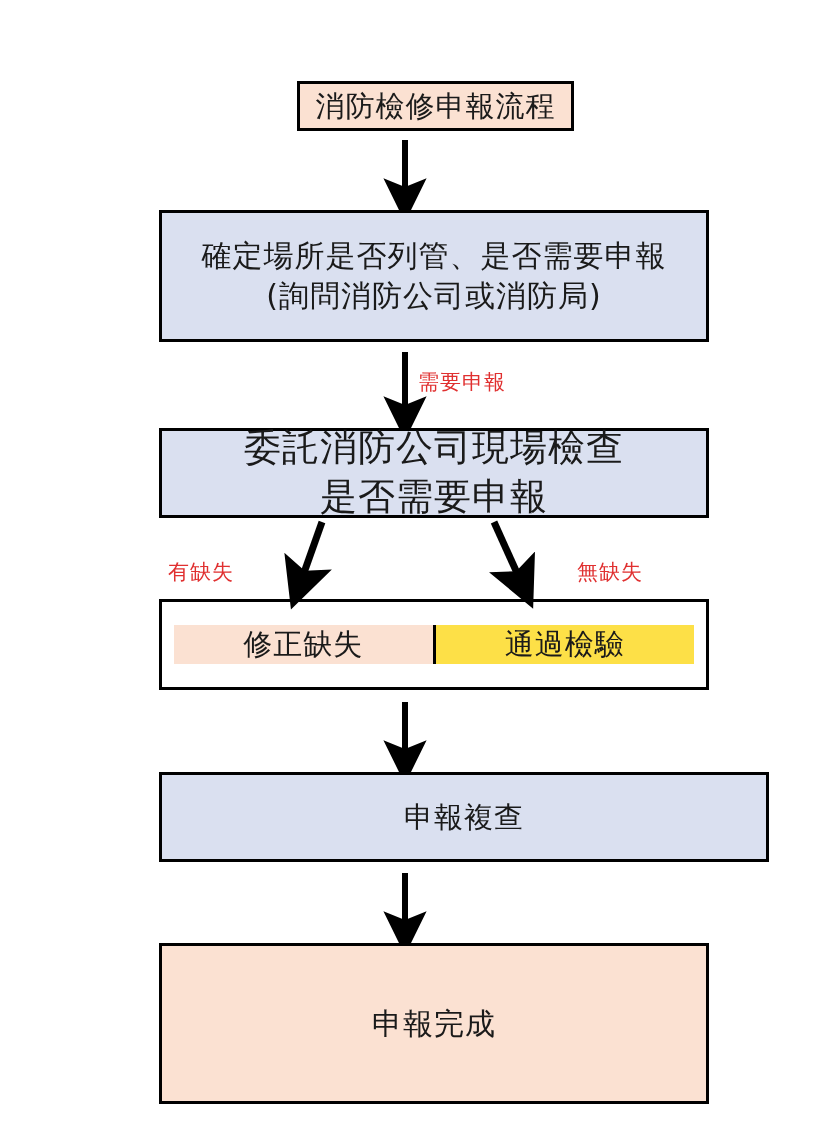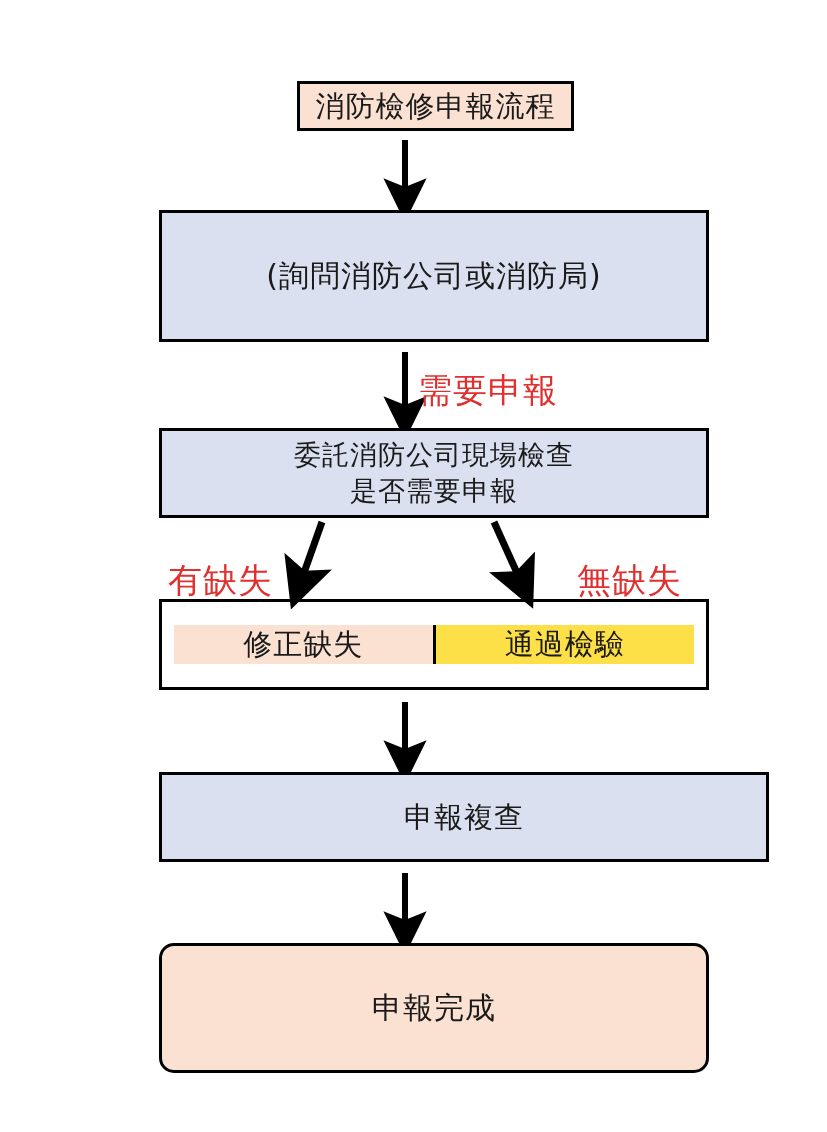--- a/index.html
+++ b/index.html
@@ -47,21 +47,21 @@
   #node-confirm {
     left: 129px;  top: 210px;
     width: 550px; height: 132px;
     background: #dae0f0;
     font-size: 30px;
   }
   #node-inspect {
     left: 129px;  top: 428px;
     width: 550px; height: 90px;
     background: #dae0f0;
-    font-size: 27px;
+    font-size: 37px;
   }
   #node-split {
     left: 129px;  top: 599px;
     width: 550px; height: 91px;
     background: transparent;
     border: 3px solid #000000;
     display: flex;
     flex-direction: row;
     padding: 12px;
   }
@@ -84,31 +84,30 @@
     background: #fde047;
   }
   #node-recheck {
     left: 129px;  top: 772px;
     width: 610px; height: 90px;
     background: #dae0f0;
     font-size: 29px;
   }
   #node-done {
     left: 129px;  top: 943px;
-    width: 550px; height: 130px;
+    width: 550px; height: 161px;
     background: #fbe1d2;
     font-size: 30px;
-    border-radius: 15px;
   }
 
   
   .edge-label {
     position: absolute;
     color: #e03030;
-    font-size: 34px;
+    font-size: 21px;
     letter-spacing: 1px;
     white-space: nowrap;
     font-family: Liberation Serif, serif;
   }
   #label-need   { left: 418px; top: 368px; }
   #label-defect { left: 168px; top: 558px; }
   #label-ok     { left: 539px; top: 558px; margin-left: 38px; }
 
   
   #arrows {
@@ -153,20 +152,21 @@
     <g>
       <line x1="405" y1="873" x2="405" y2="932" stroke="#000000" stroke-width="6" marker-end="url(#head)"></line>
     </g>
   </svg>
 
   <div class="node" id="node-title">
     <span class="line">消防檢修申報流程</span>
   </div>
 
   <div class="node" id="node-confirm">
+    <span class="line">確定場所是否列管、是否需要申報</span>
     <span class="line">(詢問消防公司或消防局)</span>
   </div>
 
   <div class="node" id="node-inspect">
     <span class="line">委託消防公司現場檢查</span>
     <span class="line">是否需要申報</span>
   </div>
 
   <div class="node" id="node-split">
     <div class="half" id="split-fix">

